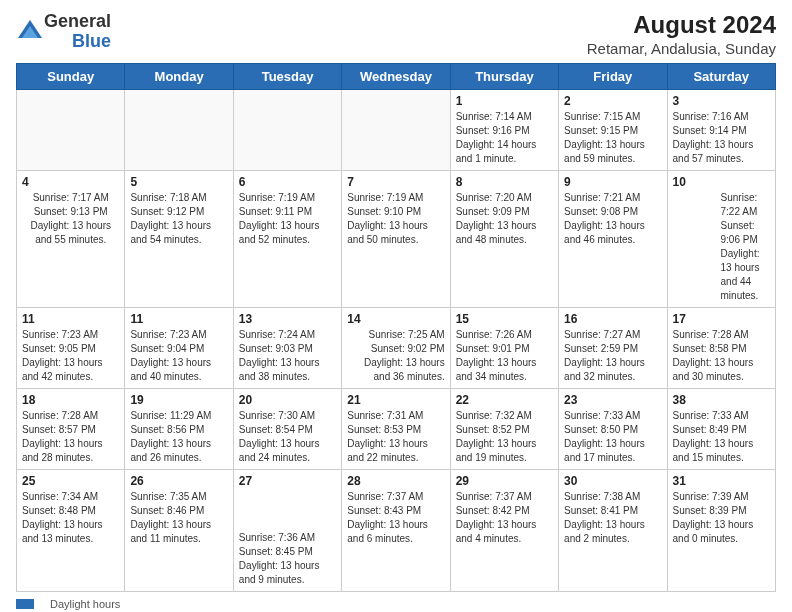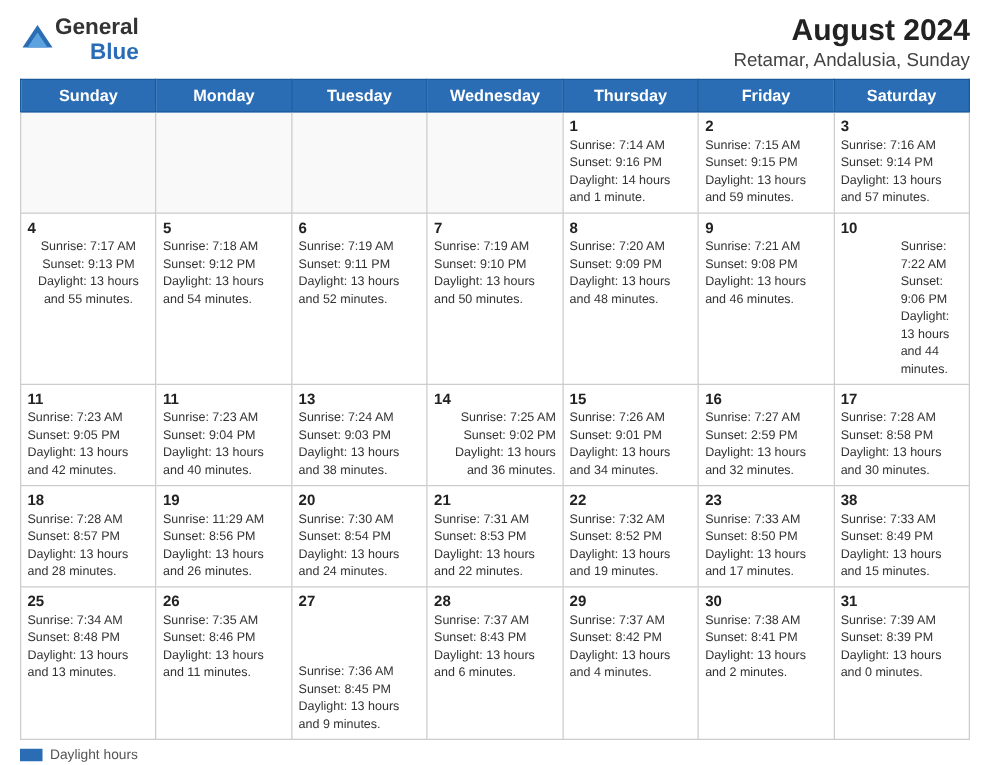--- a/index.html
+++ b/index.html
@@ -90,21 +90,21 @@
       font-size: 10px;
       line-height: 1.4;
       color: #333;
     }
     .footer {
       margin-top: 6px;
       font-size: 11px;
       color: #555;
       display: flex;
       align-items: center;
-      gap: 6px;
+      gap: 16px;
     }
     .footer-bar {
       width: 18px;
       height: 10px;
       background: #2a6db5;
       display: inline-block;
     }
   </style>
 </head>
 <body>

